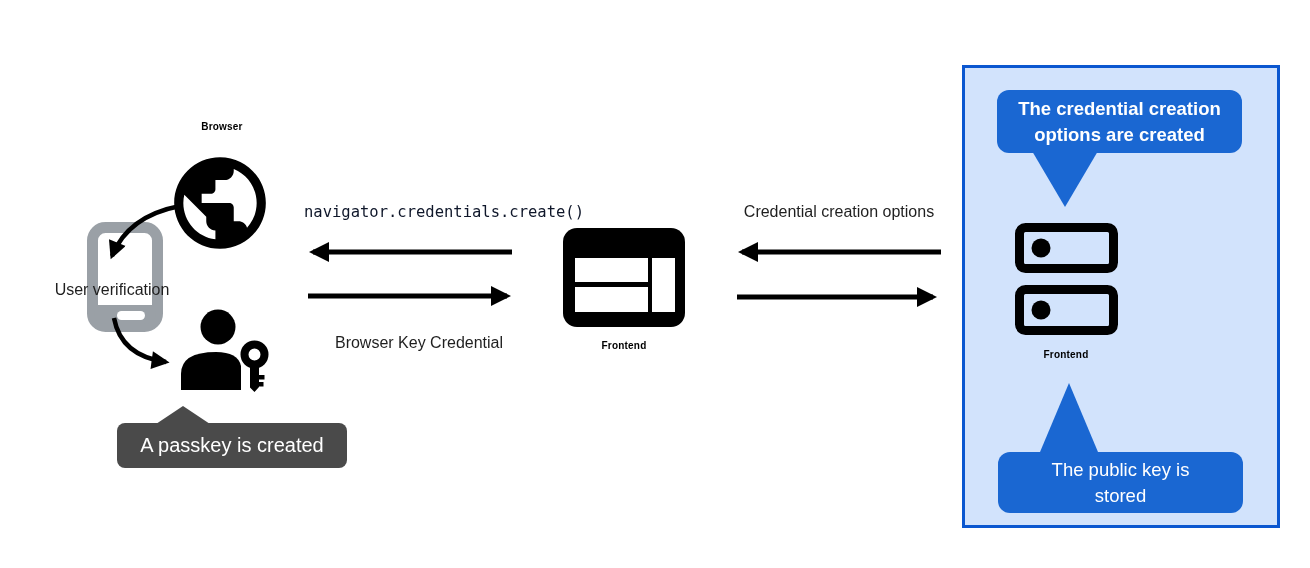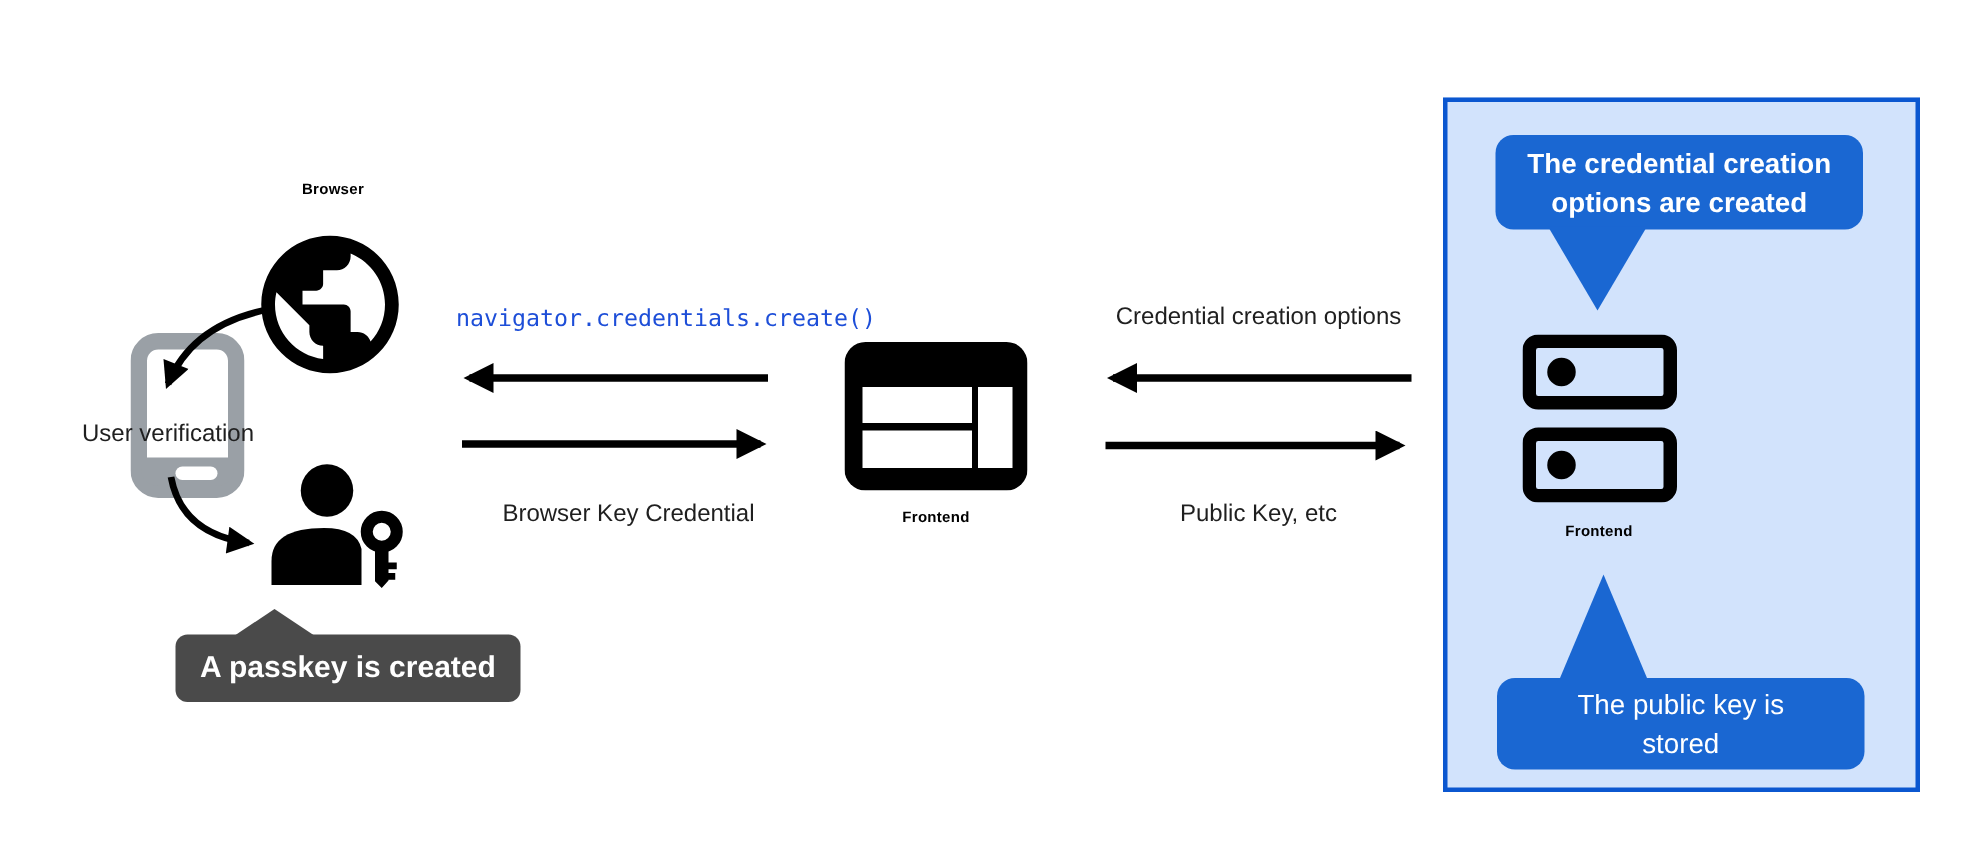--- a/index.html
+++ b/index.html
@@ -3,26 +3,26 @@
 <meta charset="utf-8">
 <style>
   html,body{margin:0;padding:0;background:#fff;}
   #canvas{
     position:relative;width:1310px;height:568px;background:#fff;overflow:hidden;
     font-family:"Liberation Sans",sans-serif;color:var(--label,#1f1f1f);
   }
   .abs{position:absolute;}
   .lbl{position:absolute;font-size:16px;color:var(--label,#1f1f1f);text-align:center;white-space:nowrap;}
   .lbl-bold{position:absolute;font-size:10px;font-weight:bold;color:var(--ink,#000);text-align:center;white-space:nowrap;letter-spacing:.2px;}
-  .code{font-family:"DejaVu Sans Mono",monospace;font-size:15.5px;color:#1d4ed8;}
+  .code{font-family:"DejaVu Sans Mono",monospace;font-size:15.5px;color:#0f172a;}
   
   .tooltip{
     position:absolute;left:117px;top:423px;width:230px;height:45px;
     background:var(--tooltip-bg,#4a4a4a);color:var(--tooltip-text,#fff);
-    border-radius:8px;font-size:20px;line-height:45px;text-align:center;font-weight:bold;
+    border-radius:8px;font-size:20px;line-height:45px;text-align:center;
   }
   .tooltip-pointer{
     position:absolute;left:156px;top:406px;width:0;height:0;
     border-left:27px solid transparent;border-right:27px solid transparent;
     border-bottom:18px solid var(--tooltip-bg,#4a4a4a);
   }
   
   .panel{
     position:absolute;left:962px;top:65px;width:318px;height:463px;box-sizing:border-box;
     background:var(--panel-bg,#d2e3fc);border:3px solid var(--panel-border,#0b57d0);
@@ -91,21 +91,20 @@
     <svg width="122" height="99" viewBox="0 0 122 99">
       <rect x="0" y="0" width="122" height="99" rx="14" style="fill:var(--ink,#000)"></rect>
       <rect x="12" y="30" width="73" height="24" fill="#ffffff"></rect>
       <rect x="12" y="59" width="73" height="25" fill="#ffffff"></rect>
       <rect x="89" y="30" width="23" height="54" fill="#ffffff"></rect>
     </svg>
   </div>
   <div class="lbl-bold" style="left:563px;top:340px;width:122px;">Frontend</div>
 
   <div class="lbl" style="left:719px;top:203px;width:240px;">Credential creation options</div>
-  <div class="lbl" style="left:739px;top:334px;width:200px;">Public Key, etc</div>
 
   <div class="panel">
     <div class="callout callout-top">
       <div class="inner">The credential creation options are created</div>
     </div>
     <div class="tail-down"></div>
 
     <div class="abs" style="left:50px;top:155px;width:103px;height:112px;">
       <svg width="103" height="112" viewBox="0 0 103 112">
         <rect x="4.5" y="4.5" width="94" height="41" rx="6" fill="none" style="stroke:var(--ink,#000)" stroke-width="9"></rect>

